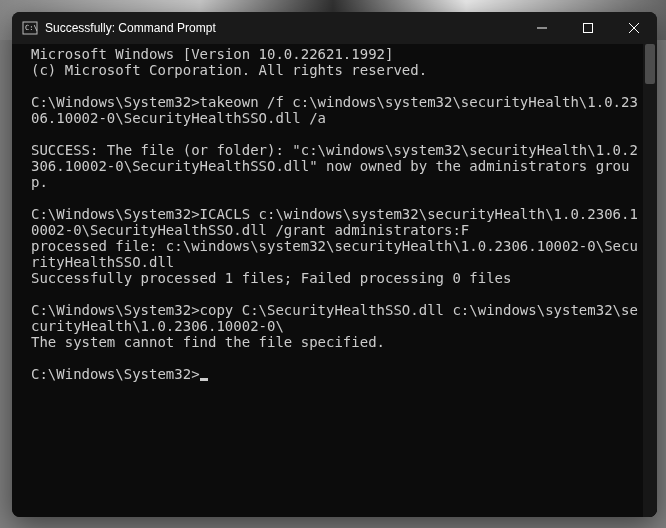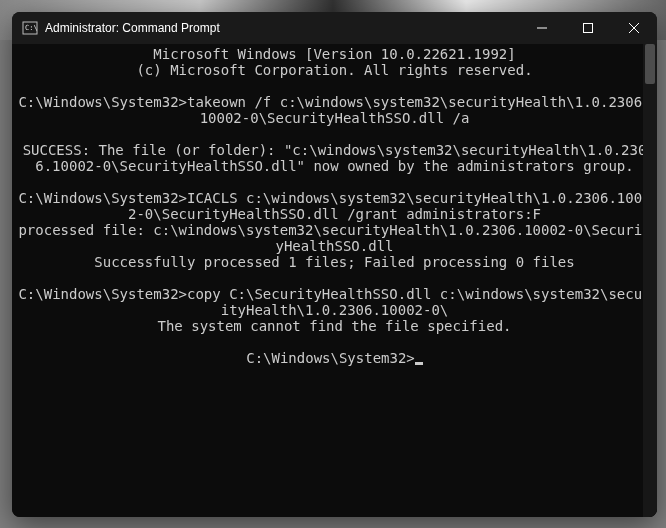--- a/index.html
+++ b/index.html
@@ -64,26 +64,25 @@
       justify-content: center;
       color: #ffffff;
       cursor: pointer;
     }
     .terminal {
       flex: 1;
       background: #0c0c0c;
       color: #cccccc;
       font-size: 14px;
       line-height: 16px;
-      padding: 2px 4px;
+      padding: 2px 19px;
       white-space: pre-wrap;
       word-break: break-all;
       position: relative;
       font-family: Consolas, monospace;
-      text-align: center;
     }
     .scrollbar {
       position: absolute;
       right: 0;
       top: 32px;
       bottom: 0;
       width: 14px;
       background: #171717;
     }
     .scrollbar-thumb {
@@ -111,21 +110,21 @@
 <div class="bg-img"></div>
 
 <div class="window">
   <div class="titlebar">
     <span class="title-icon">
       <svg width="16" height="16" viewBox="0 0 16 16">
         <rect x="1" y="2" width="14" height="12" fill="#1a1a1a" stroke="#bbb" stroke-width="1"></rect>
         <text x="3" y="10" fill="#ddd" font-size="7" font-family="monospace">C:\</text>
       </svg>
     </span>
-    <span class="title-text">Administrator: Command Prompt</span>
+    <span class="title-text">Successfully: Command Prompt</span>
     <span class="title-spacer"></span>
     <div class="controls">
       <div class="control-btn">
         <svg width="10" height="10" viewBox="0 0 10 10">
             <line x1="0" y1="5" x2="10" y2="5" stroke="#fff" stroke-width="1"></line>
           </svg>
       </div>
       <div class="control-btn">
         <svg width="10" height="10" viewBox="0 0 10 10">
             <rect x="0.5" y="0.5" width="9" height="9" fill="none" stroke="#fff" stroke-width="1"></rect>

